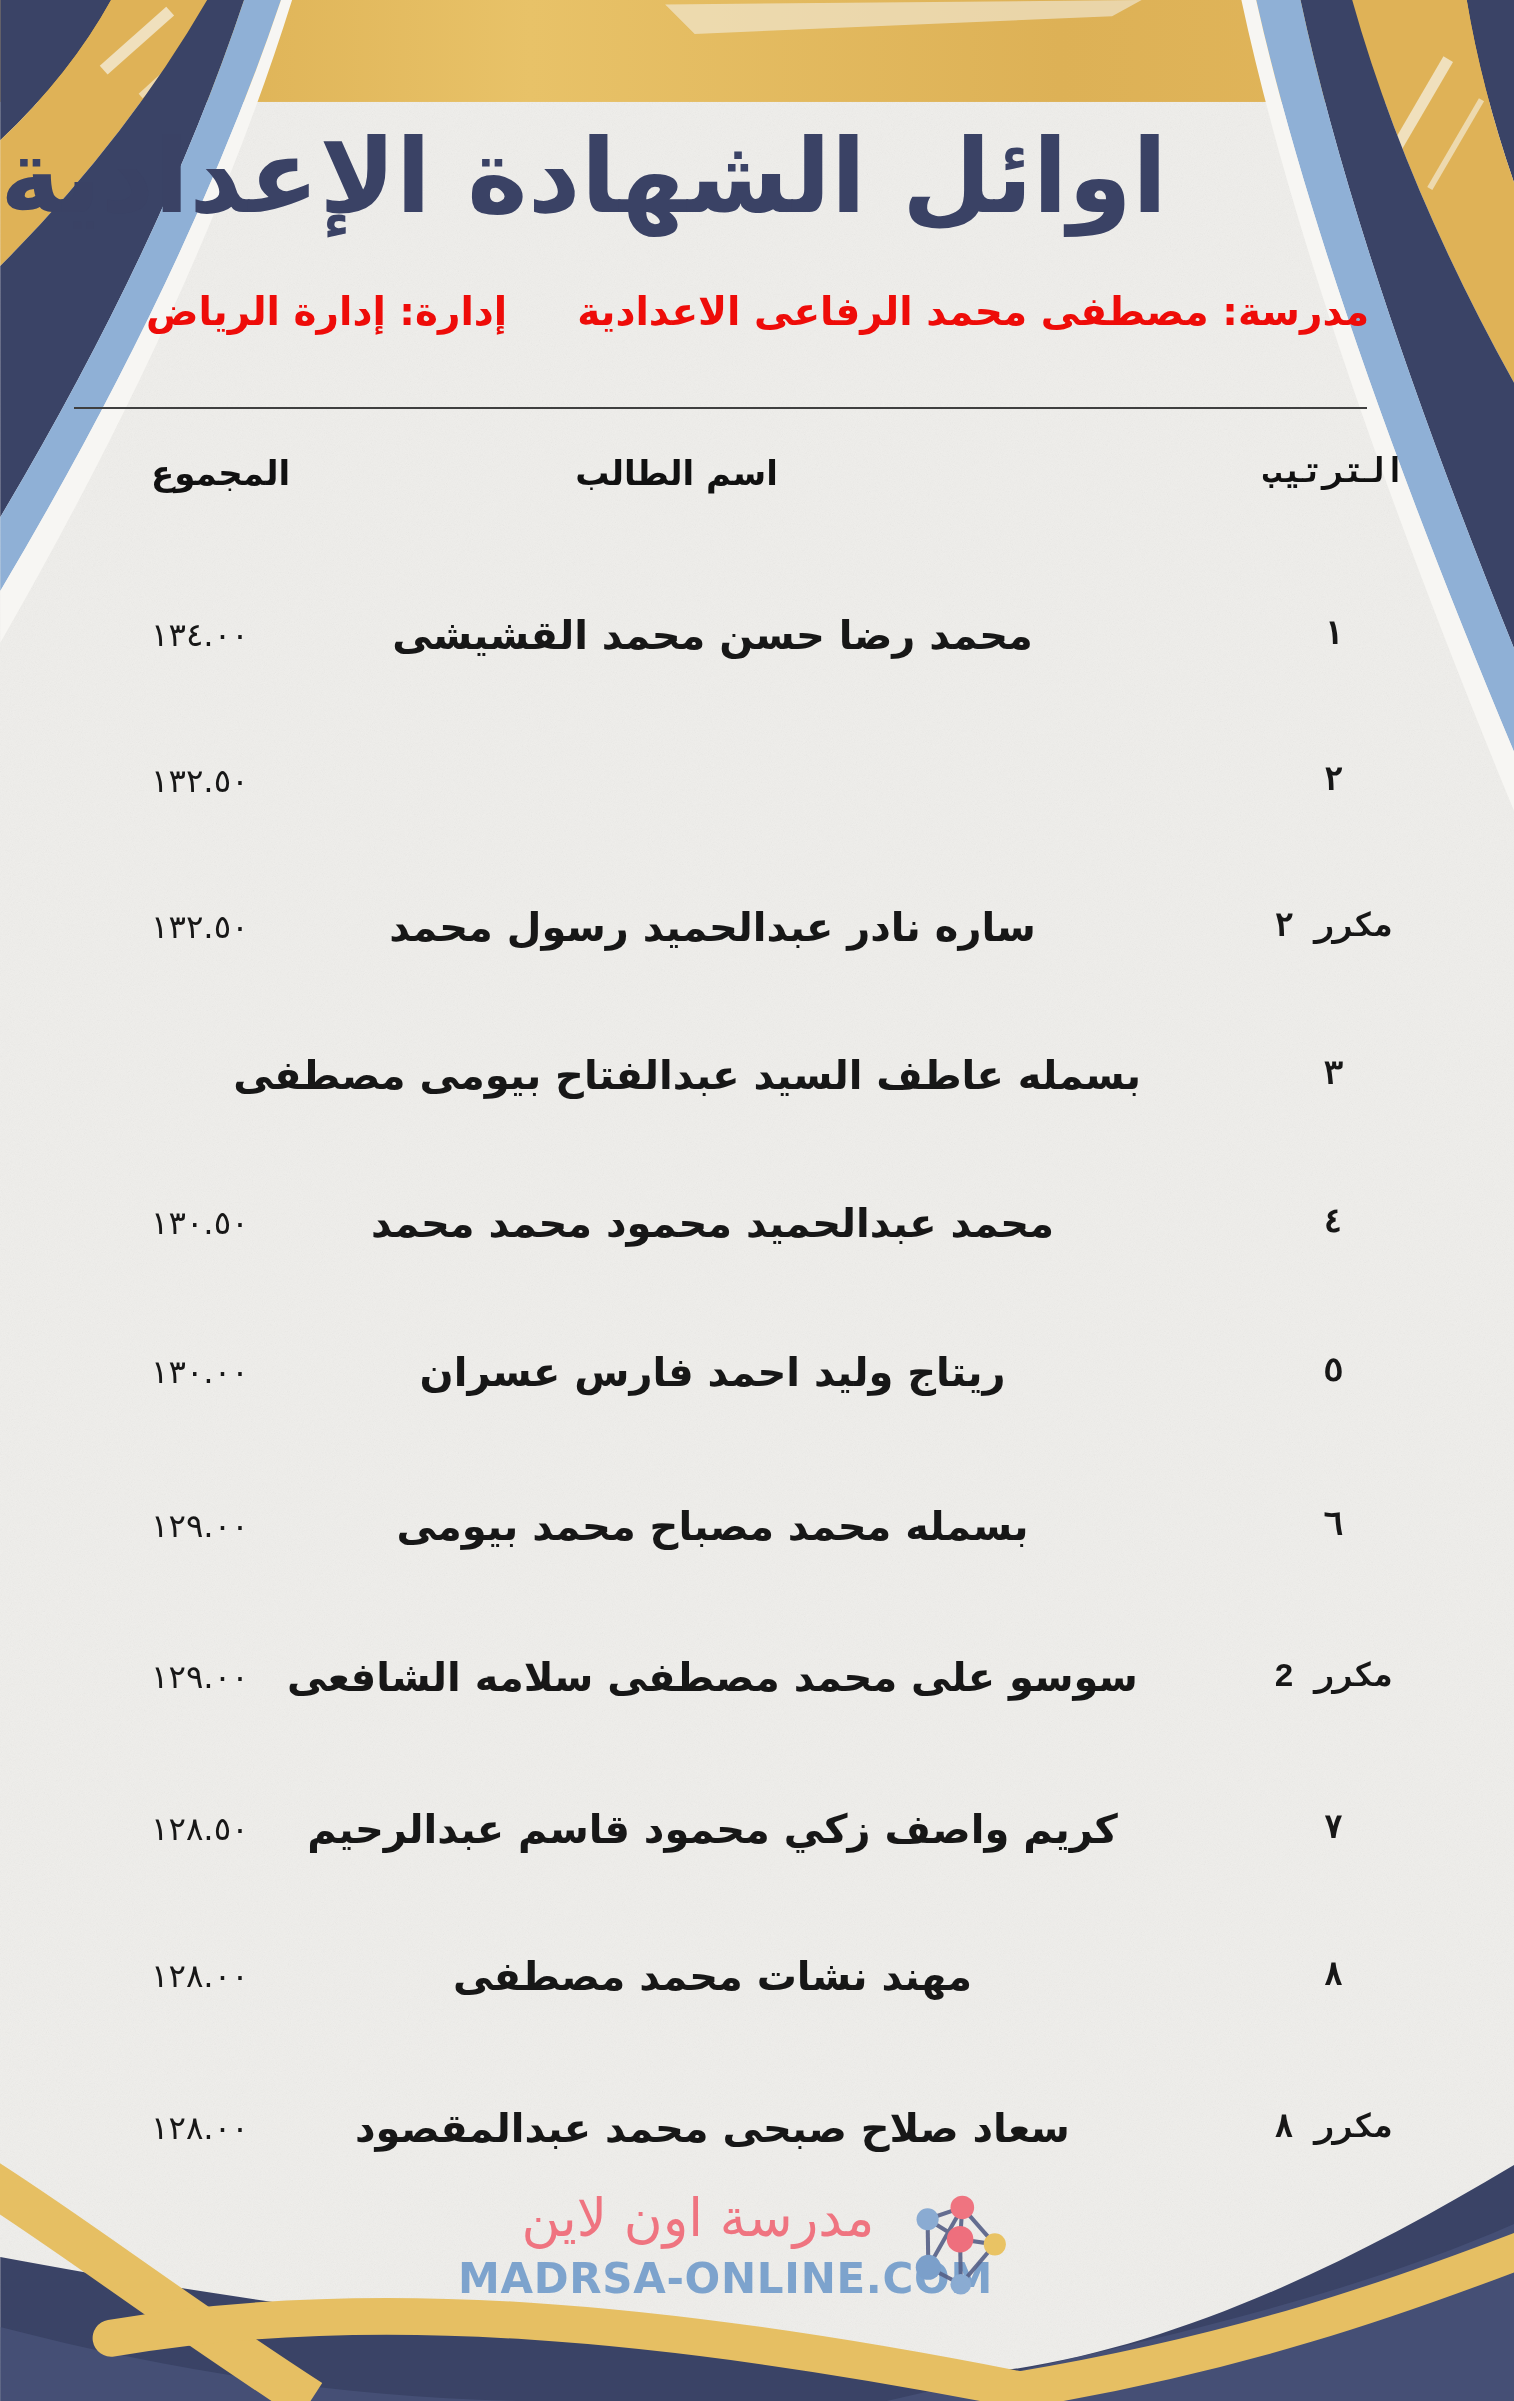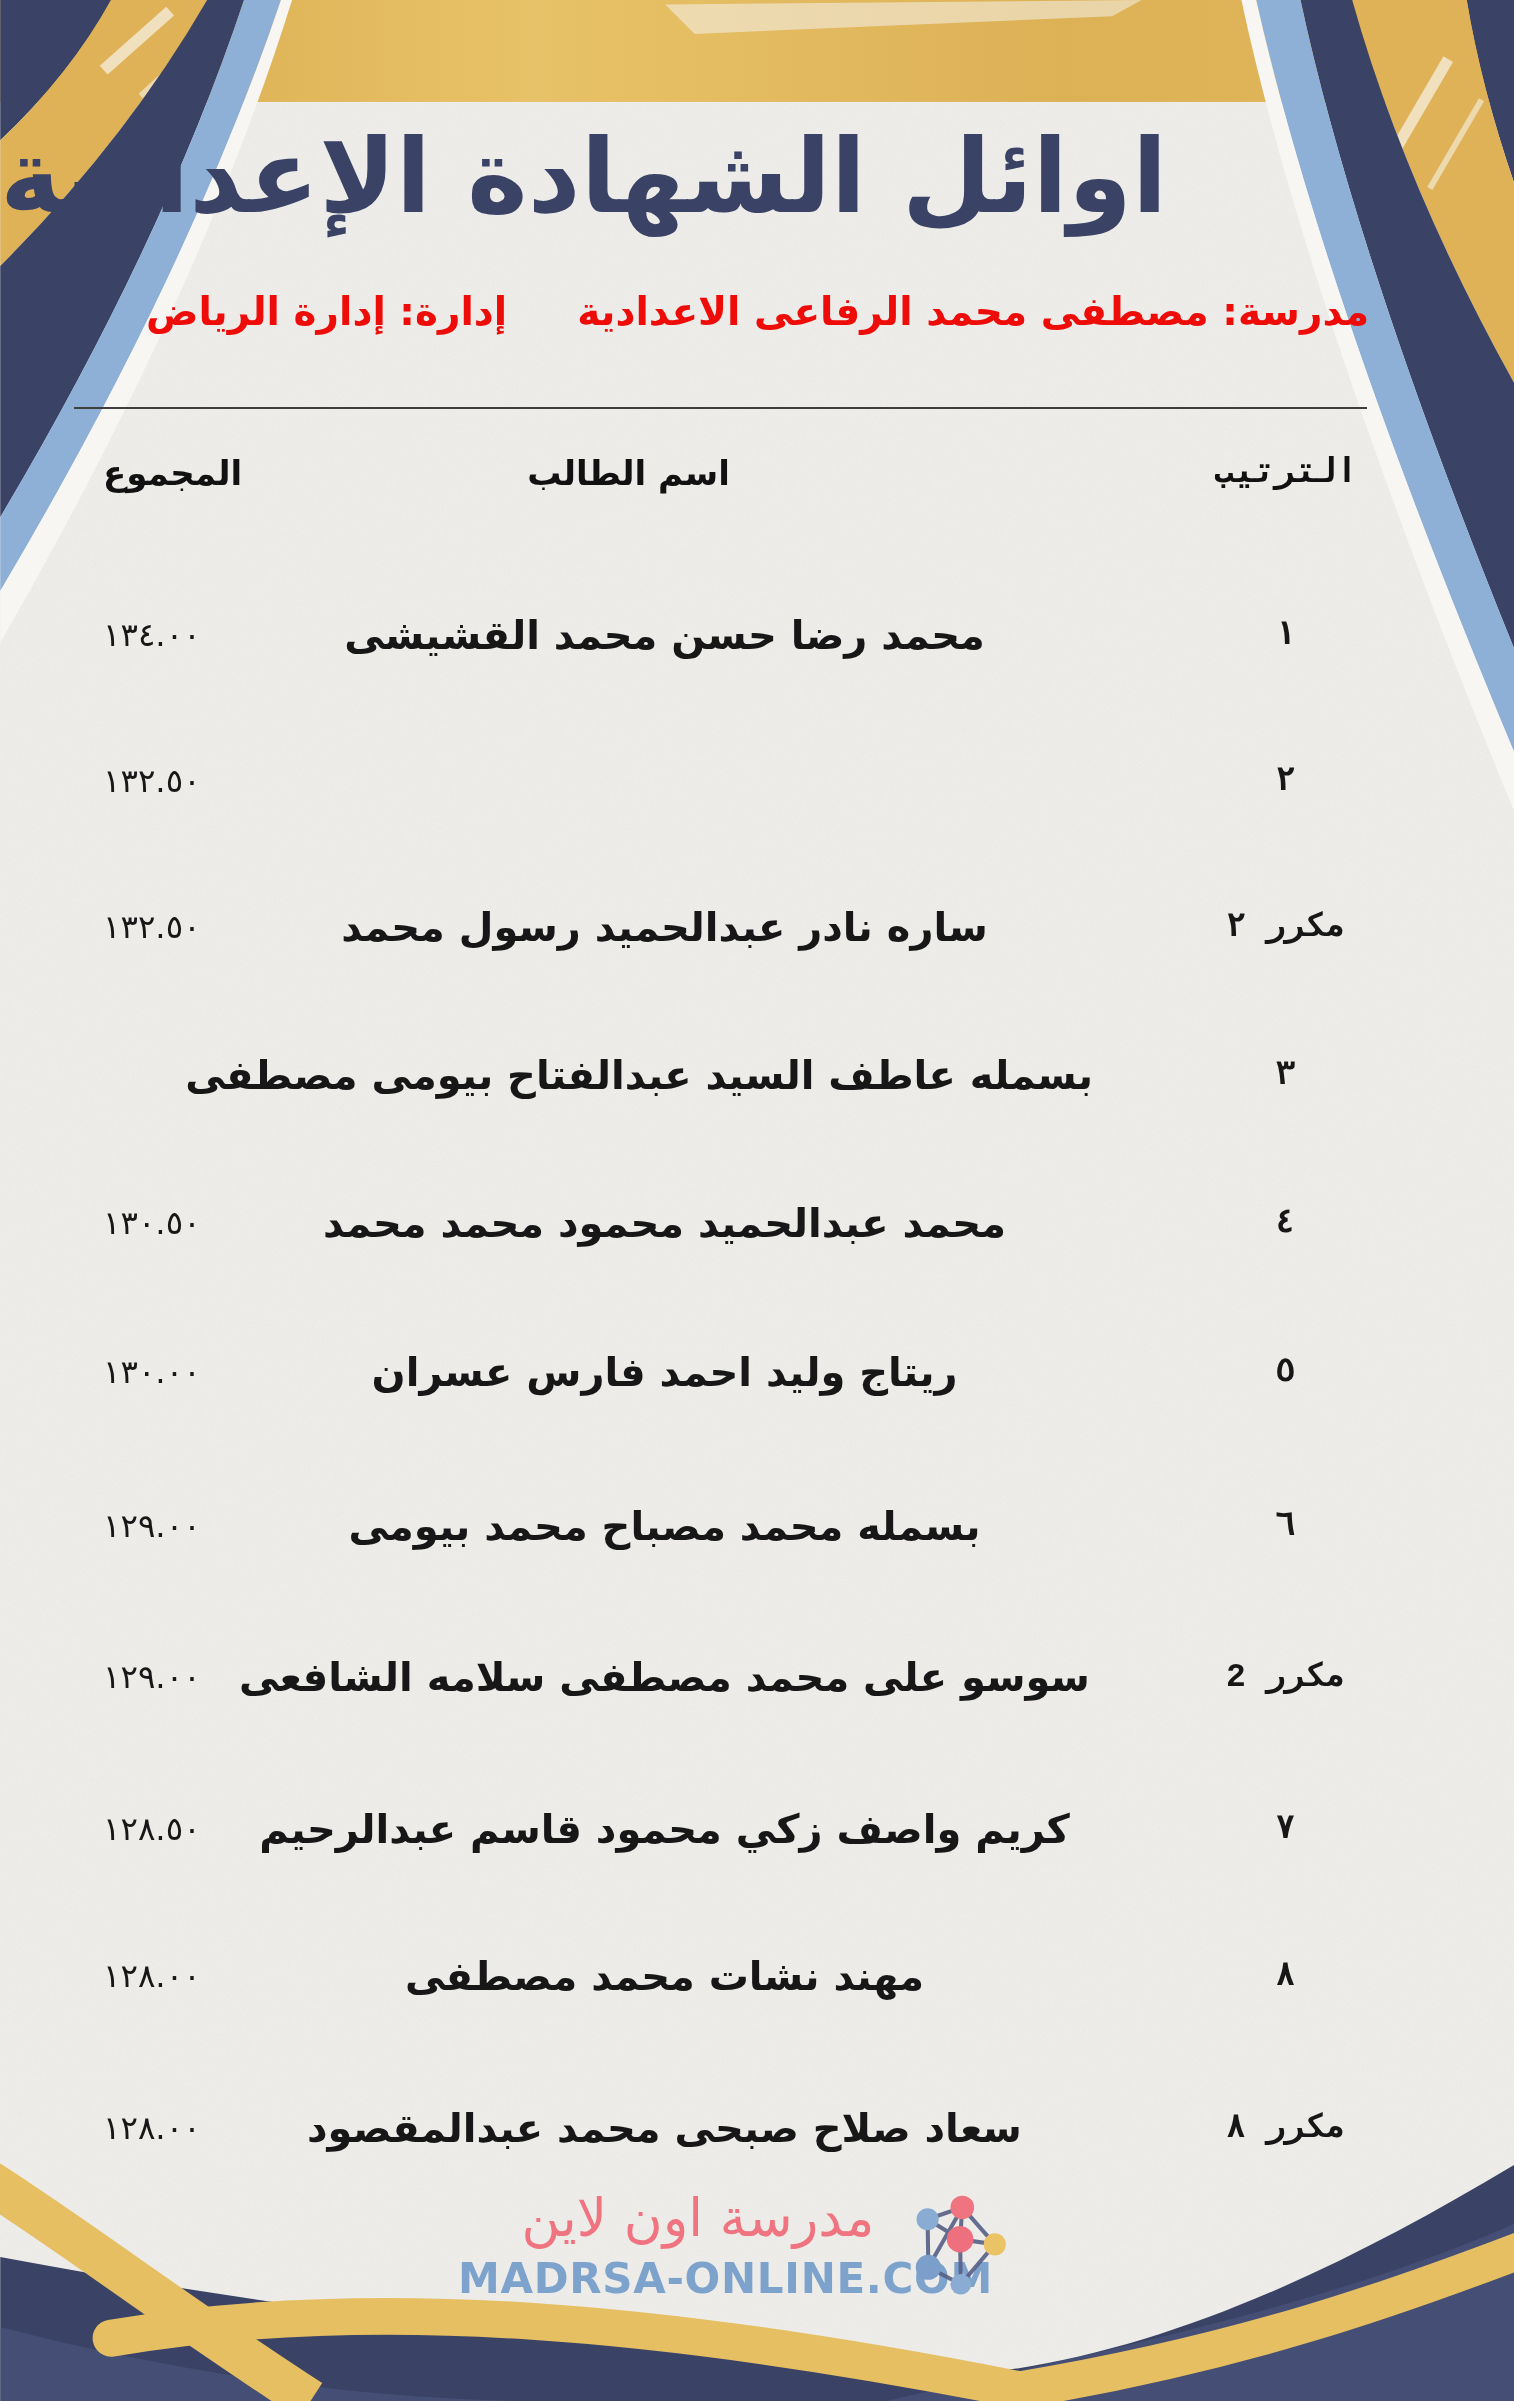--- a/index.html
+++ b/index.html
@@ -13,21 +13,21 @@
            font-size:103px; font-weight:bold; color:#3a4265; line-height:163px;
            white-space:nowrap; }
 
   .subtitle { top:277px; left:0; width:100%; display:flex; justify-content:center;
               gap:70px; direction:rtl; color:#ee0c09; font-size:39px; font-weight:bold;
               line-height:70px; white-space:nowrap; }
 
   .divider { top:407px; left:74px; width:1293px; height:2.2px; background:#3f3f3f; }
 
   .row { position:absolute; left:0; top:0; width:100%; height:67px; line-height:67px; z-index:2; }
-  .cell { position:absolute; white-space:nowrap; direction:rtl; color:#171717; }
+  .cell { position:absolute; white-space:nowrap; direction:rtl; color:#171717;margin-left:48px; }
   .rank  { left:1182px; width:207px; text-align:center; font-size:33px; font-weight:bold;font-family:Liberation Mono, monospace; }
   .name  { left:236px;  width:857px; text-align:center; font-size:40px; font-weight:bold; }
   .total { left:103px;  width:236px; text-align:left; font-size:32.5px; }
   .thead .cell { font-size:34px; font-weight:bold; color:#111111; }
   .thead .name { left:200px; }
 
   .logo-ar { top:2186px; left:458px; width:480px; text-align:center; direction:rtl;
              color:#ef7480; font-size:53px; font-weight:normal; line-height:64px; white-space:nowrap; }
   .logo-en { top:2252px; left:458px; width:480px; text-align:center; color:#7da3cd;
              font-size:42px; font-weight:bold; letter-spacing:0.7px; line-height:53px; white-space:nowrap; }

